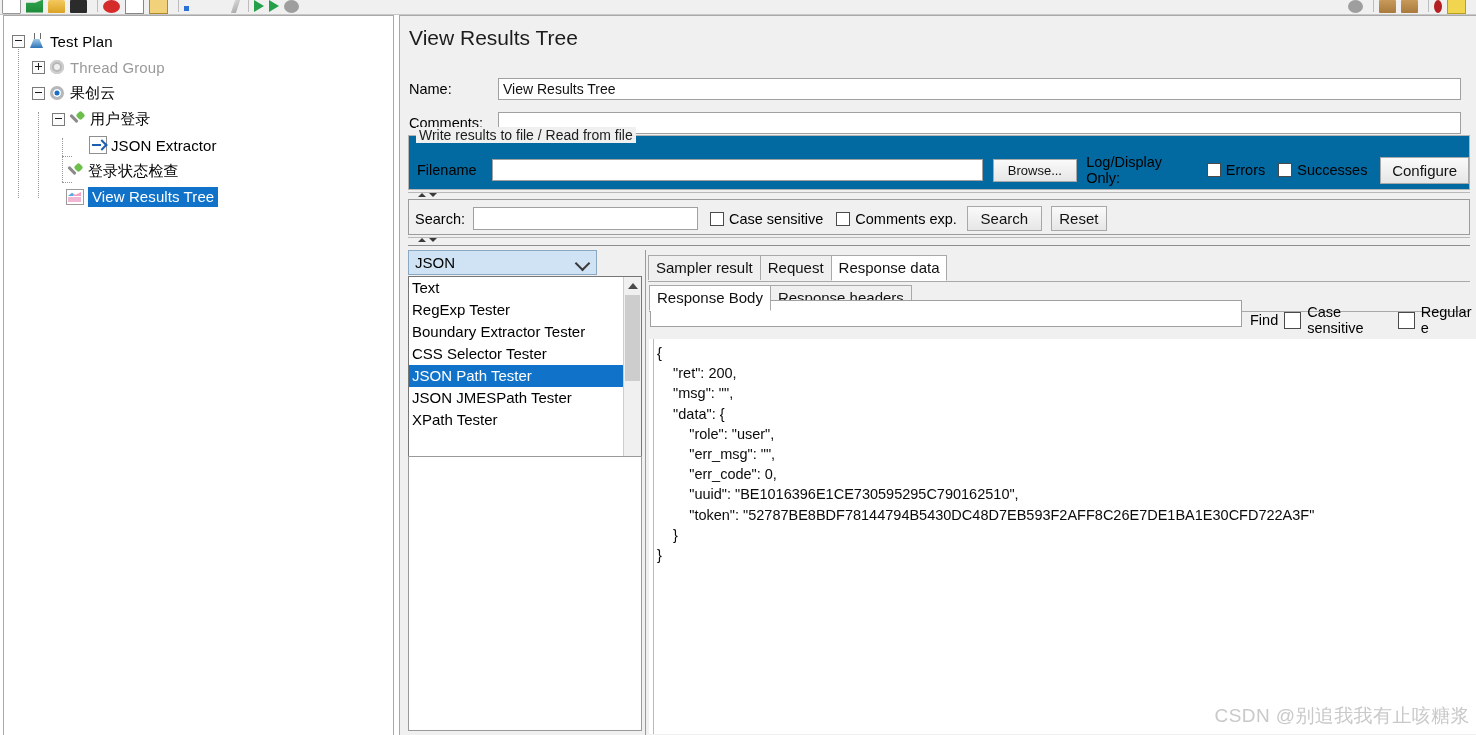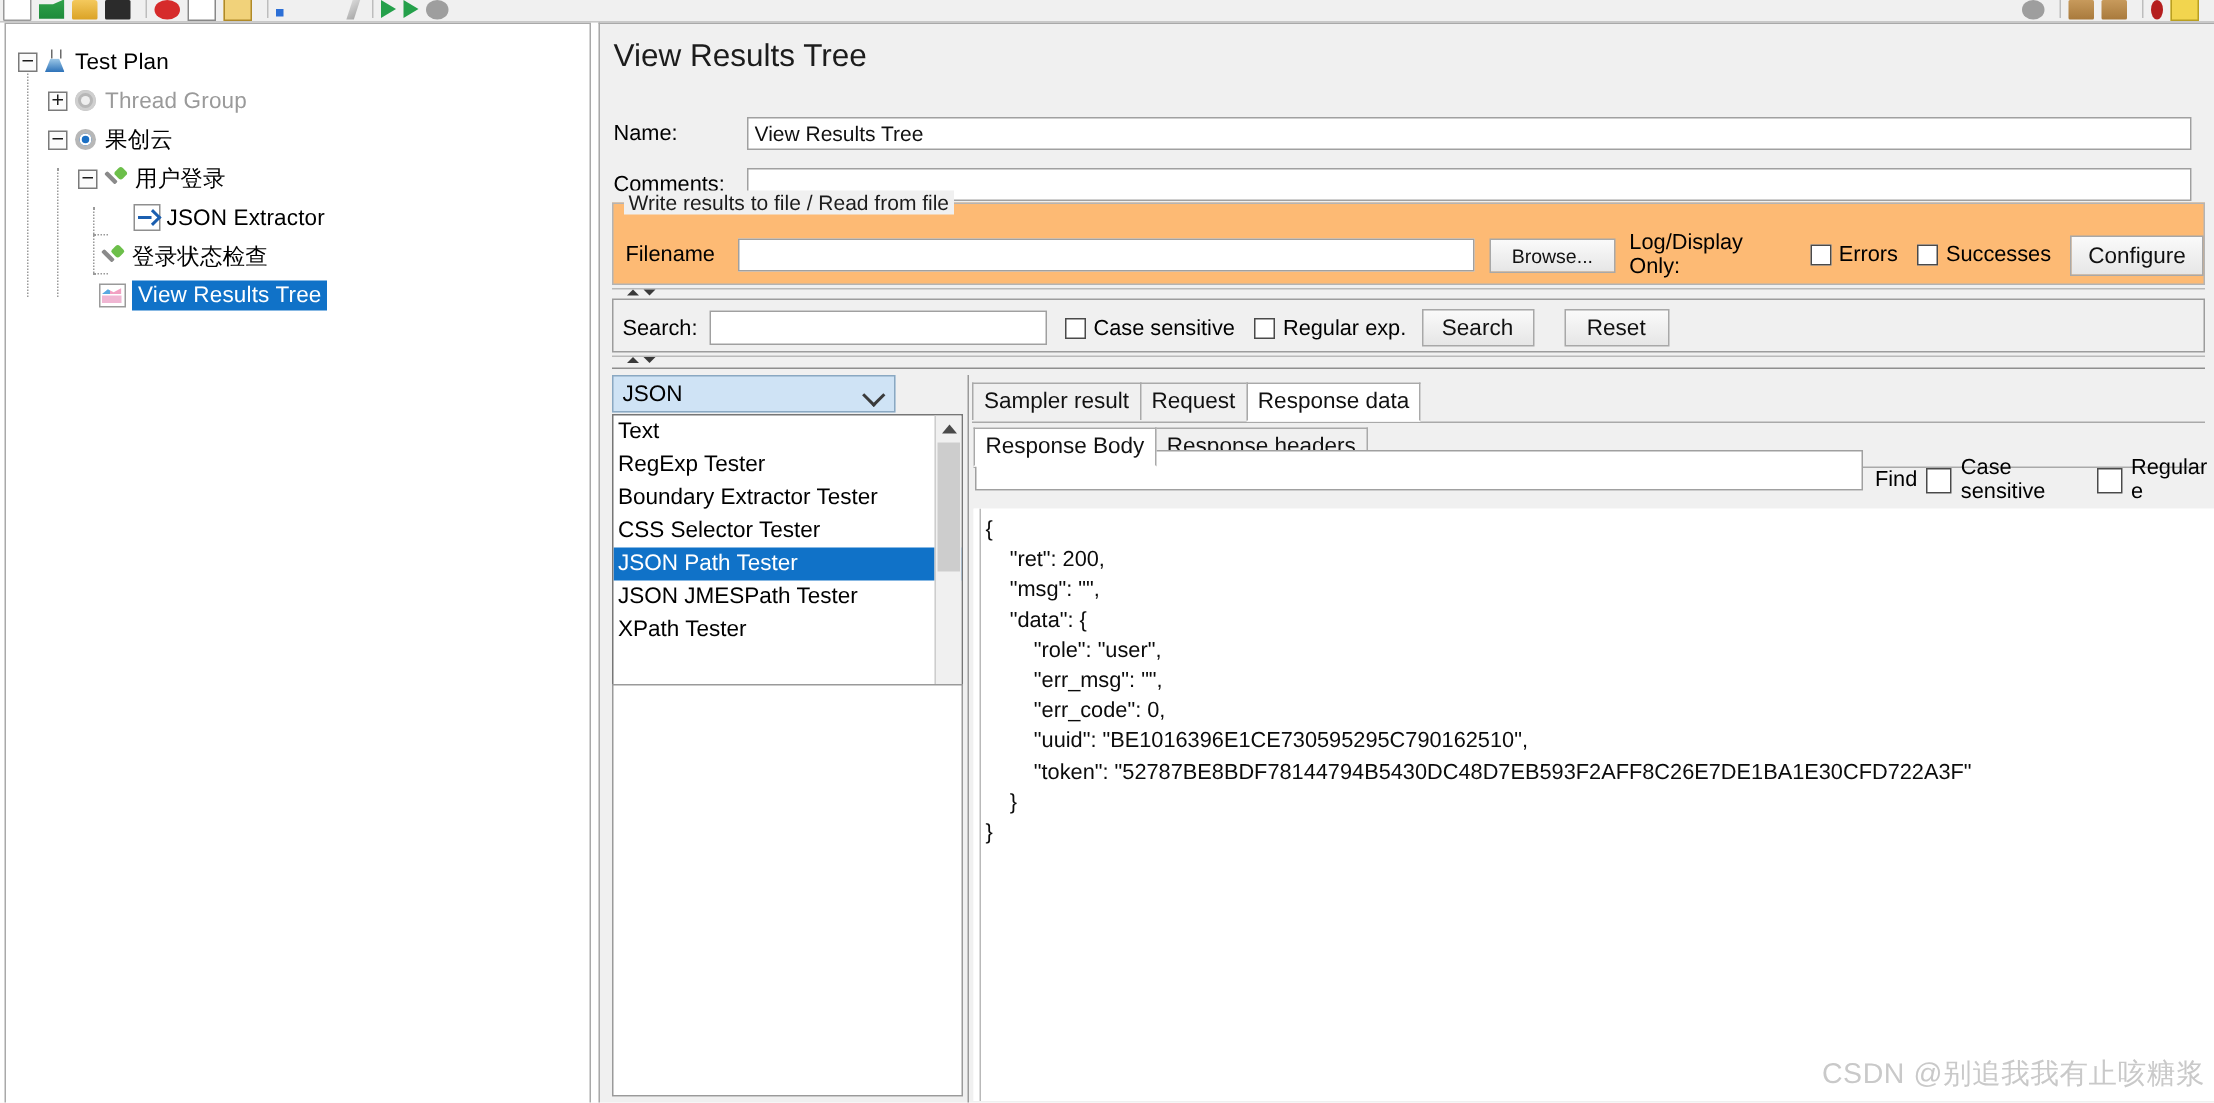--- a/index.html
+++ b/index.html
@@ -142,21 +142,21 @@
   .field-label { font-size: 14.5px; }
   .txtbox {
     background: #ffffff; border: 1px solid #a0a0a0;
     height: 22px; line-height: 22px; font-size: 14px;
     padding: 0 4px; box-sizing: border-box; color: #101010;
   }
 
   
   .groupbox {
     position: absolute; border: 1px solid #b4b4b4;
-    background: #fdba74; box-sizing: border-box;
+    background: #0369a1; box-sizing: border-box;
   }
   .groupbox-title {
     position: absolute; top: -9px; left: 7px; background: #f0f0f0;
     padding: 0 3px; font-size: 14px; color: #1c1c1c; white-space: nowrap;
   }
   .btn {
     background: linear-gradient(#fafafa, #e6e6e6);
     border: 1px solid #a8a8a8;
     font-size: 13px; color: #111; text-align: center;
     box-sizing: border-box; cursor: default; white-space: nowrap;
@@ -363,23 +363,23 @@
       </span>
     </div>
 
     <div class="searchbar" style="left:8px; top:183px; width:1062px; height:36px;">
       <div class="field-row" style="left:6px; top:6px;">
         <span class="field-label">Search:</span>
         <input class="txtbox" style="margin-left: 8px; width: 225px; height: 23px;" value="">
         <span class="chk" style="margin-left:12px;"></span>
         <span class="field-label" style="margin-left:5px;">Case sensitive</span>
         <span class="chk" style="margin-left:13px;"></span>
-        <span class="field-label" style="margin-left:5px;">Regular exp.</span>
+        <span class="field-label" style="margin-left:5px;">Comments exp.</span>
         <button class="btn" style="margin-left:10px; width:75px; height:25px; font-size:15px;">Search</button>
-        <button class="btn" style="margin-left:20px; width:70px; height:25px; font-size:15px;">Reset</button>
+        <button class="btn" style="margin-left:9px; width:56px; height:25px; font-size:15px;">Reset</button>
       </div>
     </div>
 
     <div class="split-bar" style="left:8px; top:221px; width:1062px;">
       <span class="split-arrows">
         <span class="ar-up"></span>
         <span class="ar-dn"></span>
       </span>
     </div>
 

